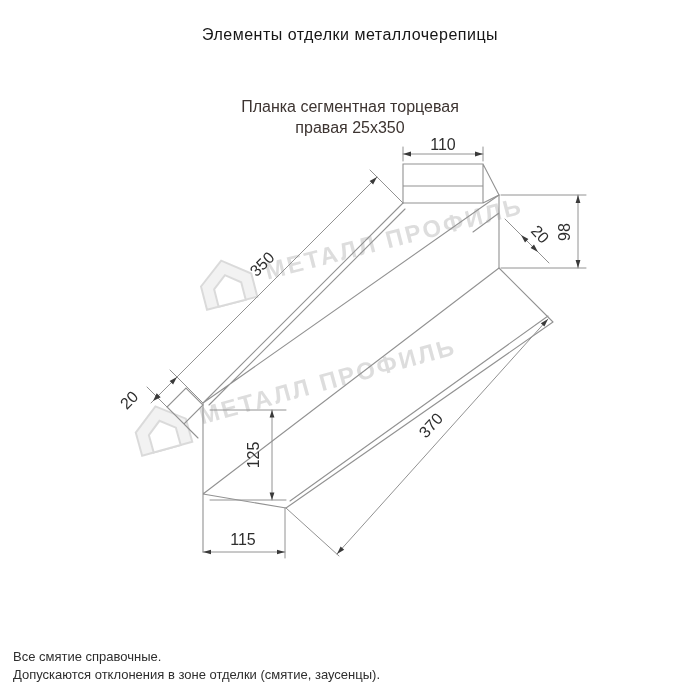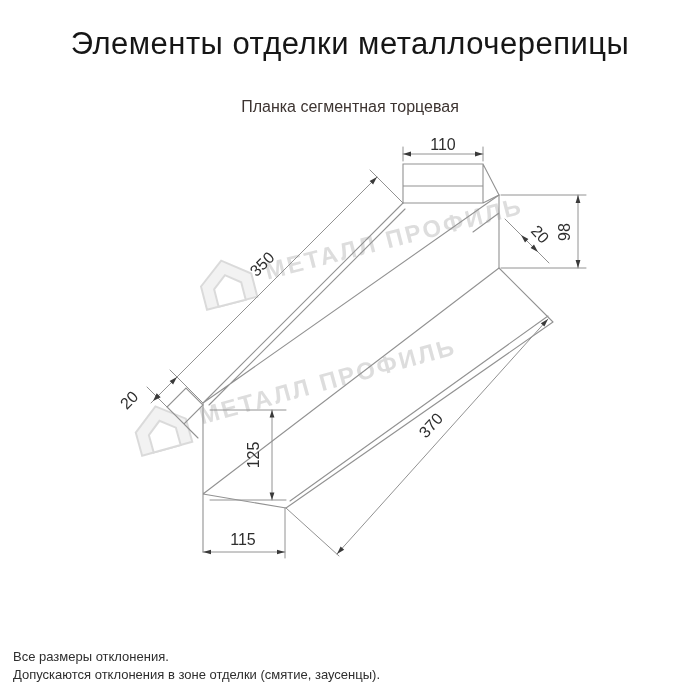--- a/index.html
+++ b/index.html
@@ -9,21 +9,21 @@
     height: 700px;
     background: #ffffff;
     font-family: "Liberation Sans", sans-serif;
     overflow: hidden;
   }
   .page { position: relative; width: 700px; height: 700px; background:#fff; }
   .title {
     position: absolute;
     top: 26px; left: 0; width: 700px;
     text-align: center;
-    font-size: 31px;
+    font-size: 16px;
     color: #161616;
     letter-spacing: 0.5px;
   }
   .subtitle {
     position: absolute;
     top: 96px; left: 0; width: 700px;
     text-align: center;
     font-size: 16px;
     line-height: 21px;
     color: #3d3431;
@@ -49,20 +49,21 @@
 </style>
 </head>
 <body>
 
 <div class="page">
 
   <div class="title">Элементы отделки металлочерепицы</div>
 
   <div class="subtitle">
     <div>Планка сегментная торцевая</div>
+    <div>правая 25x350</div>
   </div>
 
   <svg class="drawing-svg" width="700" height="700" viewBox="0 0 700 700">
 
     <g transform="translate(205,302) rotate(-14.5)" opacity="0.9">
       <g transform="translate(0,-36)">
         <path d="M0,20 L26,0 L52,20 L52,44 L0,44 Z" fill="#f1f1f1" stroke="#d7d7d7" stroke-width="2"></path>
         <path d="M12,26 L26,15 L40,26 L40,44 L12,44 Z" fill="#ffffff" stroke="#d7d7d7" stroke-width="2"></path>
       </g>
       <text class="wm-text" x="66" y="-6">МЕТАЛЛ ПРОФИЛЬ</text>
@@ -118,17 +119,17 @@
       <text class="dim-label" transform="translate(133,404) rotate(-45)">20</text>
       <text class="dim-label" transform="translate(570,232) rotate(-90)">98</text>
       <text class="dim-label" transform="translate(536,238) rotate(47)">20</text>
       <text class="dim-label" transform="translate(259,455) rotate(-90)">125</text>
       <text class="dim-label" x="243" y="545">115</text>
       <text class="dim-label" transform="translate(435,429) rotate(-48)">370</text>
     </g>
   </svg>
 
   <div class="footer">
-    <div>Все размеры отклонения.</div>
+    <div>Все смятие справочные.</div>
     <div>Допускаются отклонения в зоне отделки (смятие, заусенцы).</div>
   </div>
 
 </div>
 
 </body></html>

